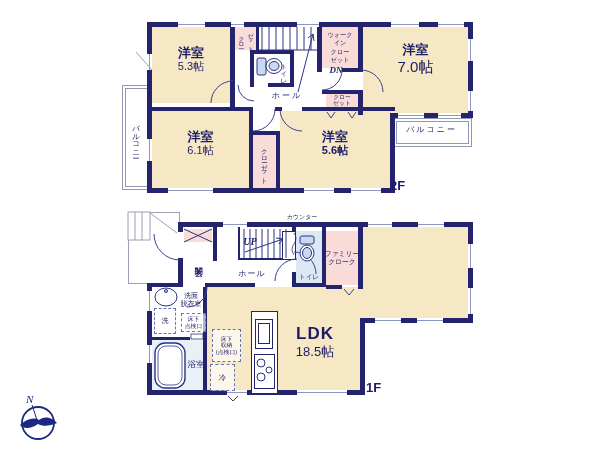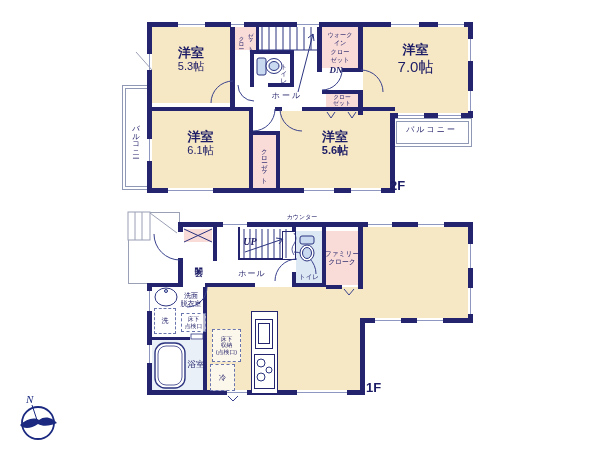--- a/index.html
+++ b/index.html
@@ -188,20 +188,24 @@
   <div class="room-label vert name" style="left:192px;top:248px;width:12px;height:26px;font-size:8px;">玄関</div>
   <div class="room-label" style="left:232px;top:268px;width:40px;height:11px;font-size:8px;letter-spacing:1px;">ホール</div>
   <div class="room-label stair-lab" style="left:240px;top:236px;width:20px;height:12px;font-size:10px;">UP</div>
   <div class="room-label" style="left:284px;top:214px;width:36px;height:8px;font-size:6px;z-index:10;">カウンター</div>
   <div class="room-label" style="left:296px;top:272px;width:26px;height:9px;font-size:6.5px;">トイレ</div>
   <div class="room-label" style="left:324px;top:248px;width:36px;height:20px;font-size:6.8px;">ファミリー
 クローク</div>
   <div class="room-label" style="left:176px;top:291px;width:30px;height:18px;font-size:7px;">洗面
 脱衣室</div>
   <div class="room-label" style="left:184px;top:359px;width:24px;height:11px;font-size:8.5px;">浴室</div>
+  <div class="room-label" style="left:268px;top:320px;width:94px;height:44px;">
+    <div class="name" style="font-size:17px;letter-spacing:1px;">LDK</div>
+    <div style="font-size:13px;">18.5帖</div>
+  </div>
   <div class="fl-label" style="left:366px;top:380px;">1F</div>
 
 
   <svg class="lines" width="600" height="450">
 
     <g stroke="#2c3480" stroke-width="1" fill="none">
       <line x1="262" y1="27" x2="262" y2="50"></line>
         <line x1="269" y1="27" x2="269" y2="50"></line>
       <line x1="276" y1="27" x2="276" y2="50"></line>
         <line x1="283" y1="27" x2="283" y2="50"></line>

